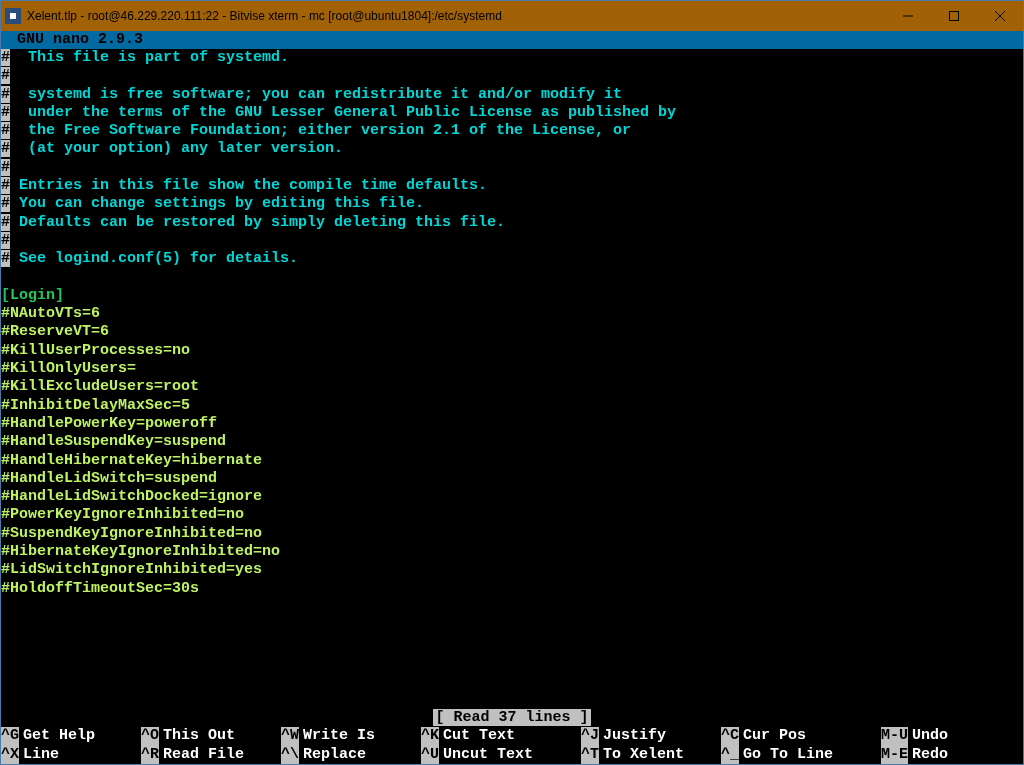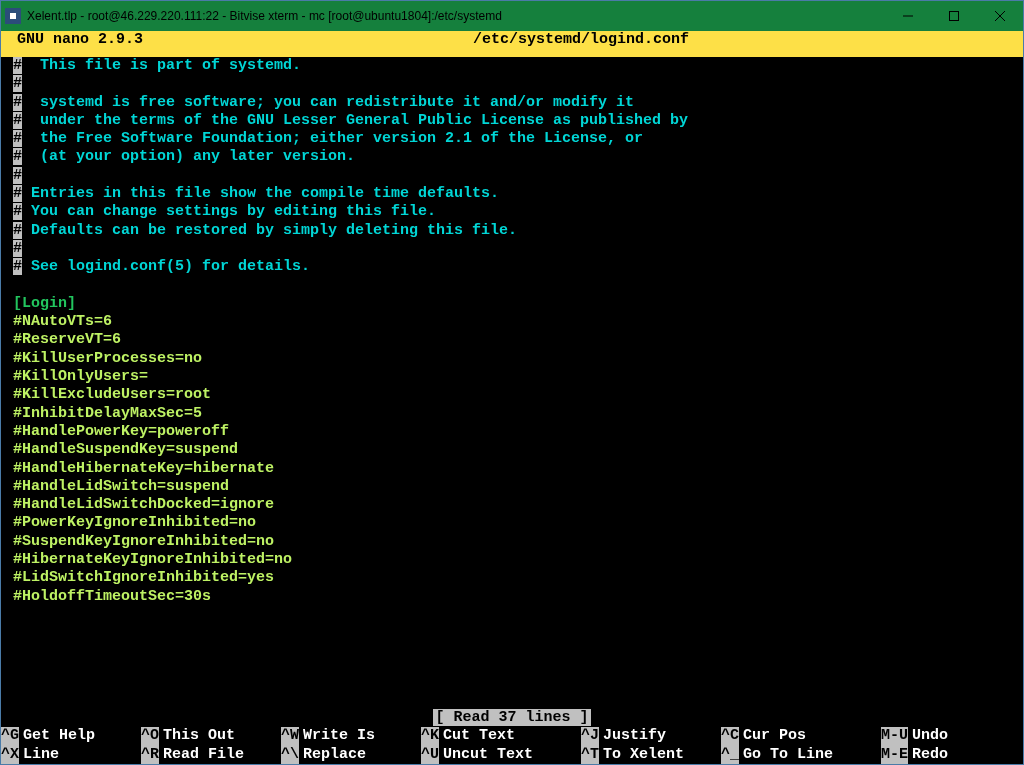--- a/index.html
+++ b/index.html
@@ -13,21 +13,21 @@
     .window {
       width: 1024px;
       height: 765px;
       border: 1px solid #4a7ba8;
       background: #fff;
       display: flex;
       flex-direction: column;
     }
     .titlebar {
       height: 30px;
-      background: #15803d;
+      background: #a16207;
       display: flex;
       align-items: center;
       padding: 0 0 0 4px;
       font-family: 'Segoe UI', sans-serif;
       font-size: 12px;
       color: #000;
     }
     .titlebar .app-icon {
       width: 16px; height: 16px;
       background: #2b4d7a;
@@ -55,41 +55,41 @@
 
     .terminal {
       flex: 1;
       background: #000;
       display: flex;
       flex-direction: column;
       font-size: 15px;
       line-height: 18.3px;
     }
     .nano-header {
-      background: #fde047;
+      background: #0369a1;
       color: #000;
       font-weight: bold;
       display: flex;
       padding: 0 4px;
-      height: 26px;
+      height: 18px;
       line-height: 18px;
     }
     .nano-header .left { flex: 0 0 auto; padding-left: 12px; }
     .nano-header .center { flex: 1; text-align: center; }
 
     .editor {
       flex: 1;
       background: #000;
       color: #00d6d6;
       font-weight: bold;
       padding: 0;
       white-space: pre;
       overflow: hidden;
     }
-    .editor-line { padding-left: 12px; }
+    .editor-line { padding-left: 0; }
     .hash-hl { background: #c0c0c0; color: #000; }
     .cyan { color: #00d6d6; }
     .white { color: #22c55e; }
     .bright-cyan { color: #bef264; }
 
     .status-line {
       text-align: center;
       background: #000;
       color: #fff;
     }
@@ -152,21 +152,20 @@
             <line x1="0" y1="0" x2="10" y2="10" stroke="#000" stroke-width="1"></line>
             <line x1="10" y1="0" x2="0" y2="10" stroke="#000" stroke-width="1"></line>
           </svg>
       </div>
     </div>
   </div>
 
   <div class="terminal">
     <div class="nano-header">
       <span class="left">  GNU nano 2.9.3</span>
-      <span class="center">/etc/systemd/logind.conf</span>
     </div>
 
     <div class="editor"><div class="editor-line"><span class="hash-hl">#</span><span class="cyan">  This file is part of systemd.</span></div><div class="editor-line"><span class="hash-hl">#</span></div><div class="editor-line"><span class="hash-hl">#</span><span class="cyan">  systemd is free software; you can redistribute it and/or modify it</span></div><div class="editor-line"><span class="hash-hl">#</span><span class="cyan">  under the terms of the GNU Lesser General Public License as published by</span></div><div class="editor-line"><span class="hash-hl">#</span><span class="cyan">  the Free Software Foundation; either version 2.1 of the License, or</span></div><div class="editor-line"><span class="hash-hl">#</span><span class="cyan">  (at your option) any later version.</span></div><div class="editor-line"><span class="hash-hl">#</span></div><div class="editor-line"><span class="hash-hl">#</span><span class="cyan"> Entries in this file show the compile time defaults.</span></div><div class="editor-line"><span class="hash-hl">#</span><span class="cyan"> You can change settings by editing this file.</span></div><div class="editor-line"><span class="hash-hl">#</span><span class="cyan"> Defaults can be restored by simply deleting this file.</span></div><div class="editor-line"><span class="hash-hl">#</span></div><div class="editor-line"><span class="hash-hl">#</span><span class="cyan"> See logind.conf(5) for details.</span></div><div class="editor-line"> </div><div class="editor-line"><span class="white">[Login]</span></div><div class="editor-line bright-cyan">#NAutoVTs=6</div><div class="editor-line bright-cyan">#ReserveVT=6</div><div class="editor-line bright-cyan">#KillUserProcesses=no</div><div class="editor-line bright-cyan">#KillOnlyUsers=</div><div class="editor-line bright-cyan">#KillExcludeUsers=root</div><div class="editor-line bright-cyan">#InhibitDelayMaxSec=5</div><div class="editor-line bright-cyan">#HandlePowerKey=poweroff</div><div class="editor-line bright-cyan">#HandleSuspendKey=suspend</div><div class="editor-line bright-cyan">#HandleHibernateKey=hibernate</div><div class="editor-line bright-cyan">#HandleLidSwitch=suspend</div><div class="editor-line bright-cyan">#HandleLidSwitchDocked=ignore</div><div class="editor-line bright-cyan">#PowerKeyIgnoreInhibited=no</div><div class="editor-line bright-cyan">#SuspendKeyIgnoreInhibited=no</div><div class="editor-line bright-cyan">#HibernateKeyIgnoreInhibited=no</div><div class="editor-line bright-cyan">#LidSwitchIgnoreInhibited=yes</div><div class="editor-line bright-cyan">#HoldoffTimeoutSec=30s</div></div>
 
     <div class="status-line">
       <span class="status-inner">[ Read 37 lines ]</span>
     </div>
 
     <div class="shortcut-rows">
       <div class="srow">

